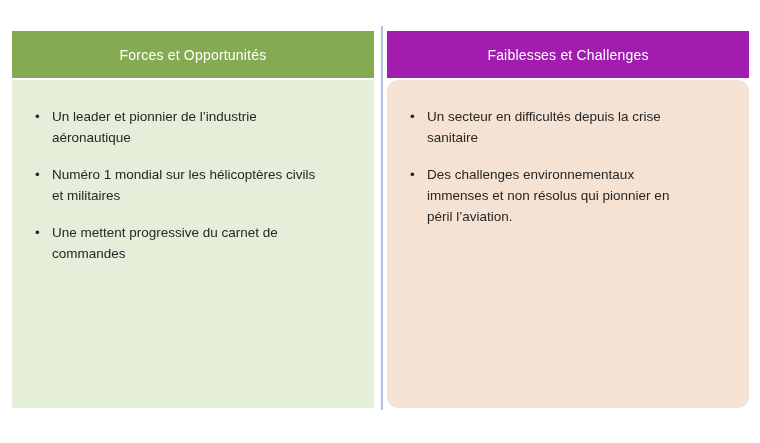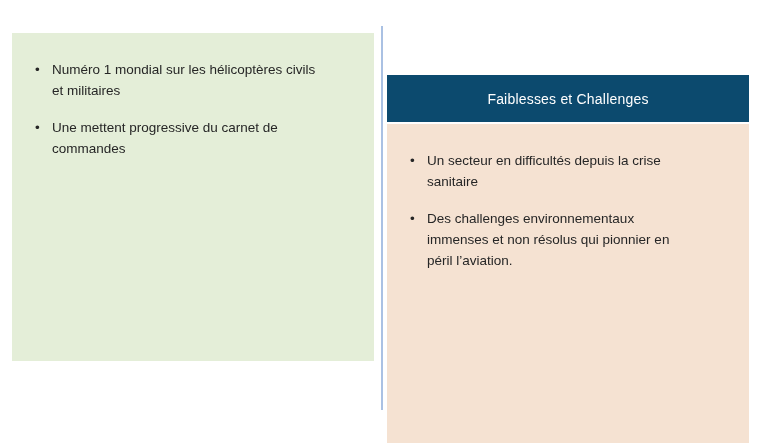--- a/index.html
+++ b/index.html
@@ -26,29 +26,29 @@
     height: 47px;
     display: flex;
     align-items: center;
     justify-content: center;
     color: #ffffff;
     font-size: 14px;
     font-weight: 400;
     letter-spacing: 0.2px;
   }
   .panel-left .panel-header  { background: #85ab52; }
-  .panel-right .panel-header { background: #0c4a6e; margin-top: 44px; }
+  .panel-right .panel-header { background: #a21caf; }
   .panel-body {
     margin-top: 2px;
     height: 328px;
     box-sizing: border-box;
     padding: 26px 24px 0 23px;
   }
   .panel-left .panel-body  { background: #e4eed8; }
-  .panel-right .panel-body { background: #f5e2d2; }
+  .panel-right .panel-body { background: #f5e2d2; border-radius: 11px; }
   ul.bullets {
     list-style: none;
     margin: 0;
     padding: 0;
   }
   ul.bullets li {
     position: relative;
     padding-left: 17px;
     margin: 0 0 16px 0;
     color: #262626;
@@ -71,22 +71,27 @@
     height: 384px;
     background: #aac1e3;
   }
 </style>
 </head>
 <body>
 
 <div class="slide">
 
   <div class="panel panel-left">
+    <div class="panel-header">
+      <span>Forces et Opportunités</span>
+    </div>
     <div class="panel-body">
       <ul class="bullets">
+        <li>Un leader et pionnier de l’industrie
+aéronautique</li>
         <li>Numéro 1 mondial sur les hélicoptères civils
 et militaires</li>
         <li>Une mettent progressive du carnet de
 commandes</li>
       </ul>
     </div>
   </div>
 
   <div class="divider"></div>
 

